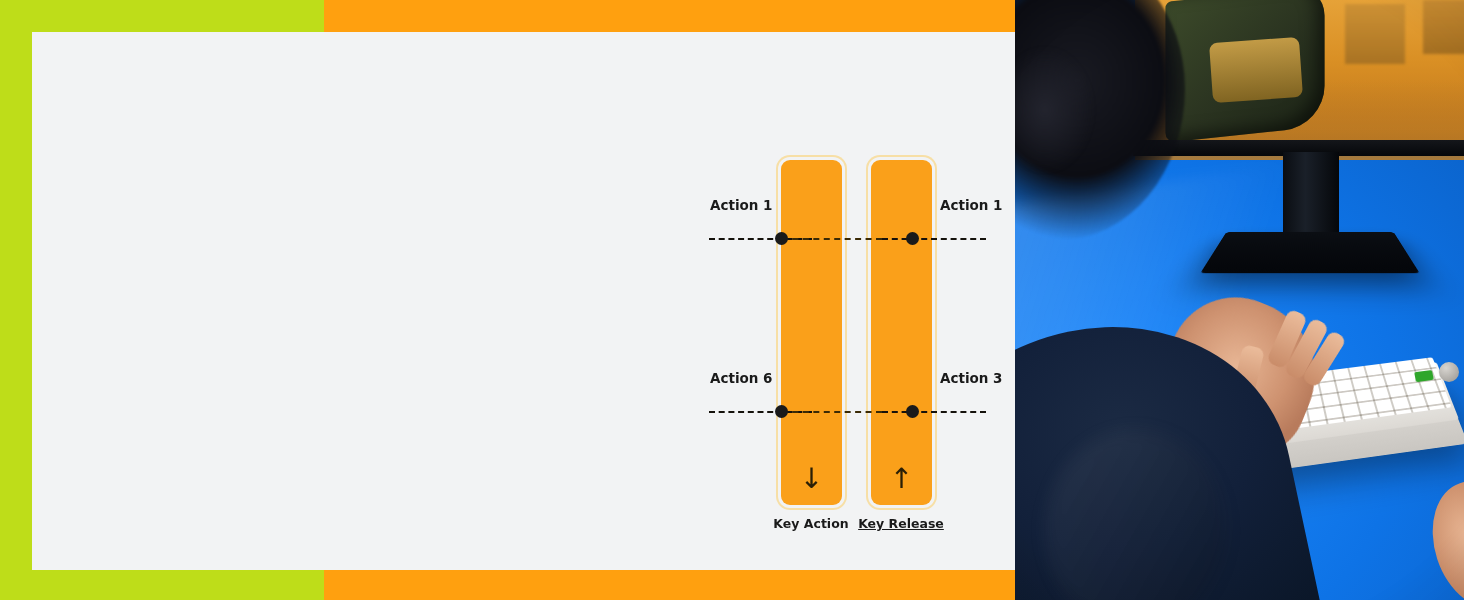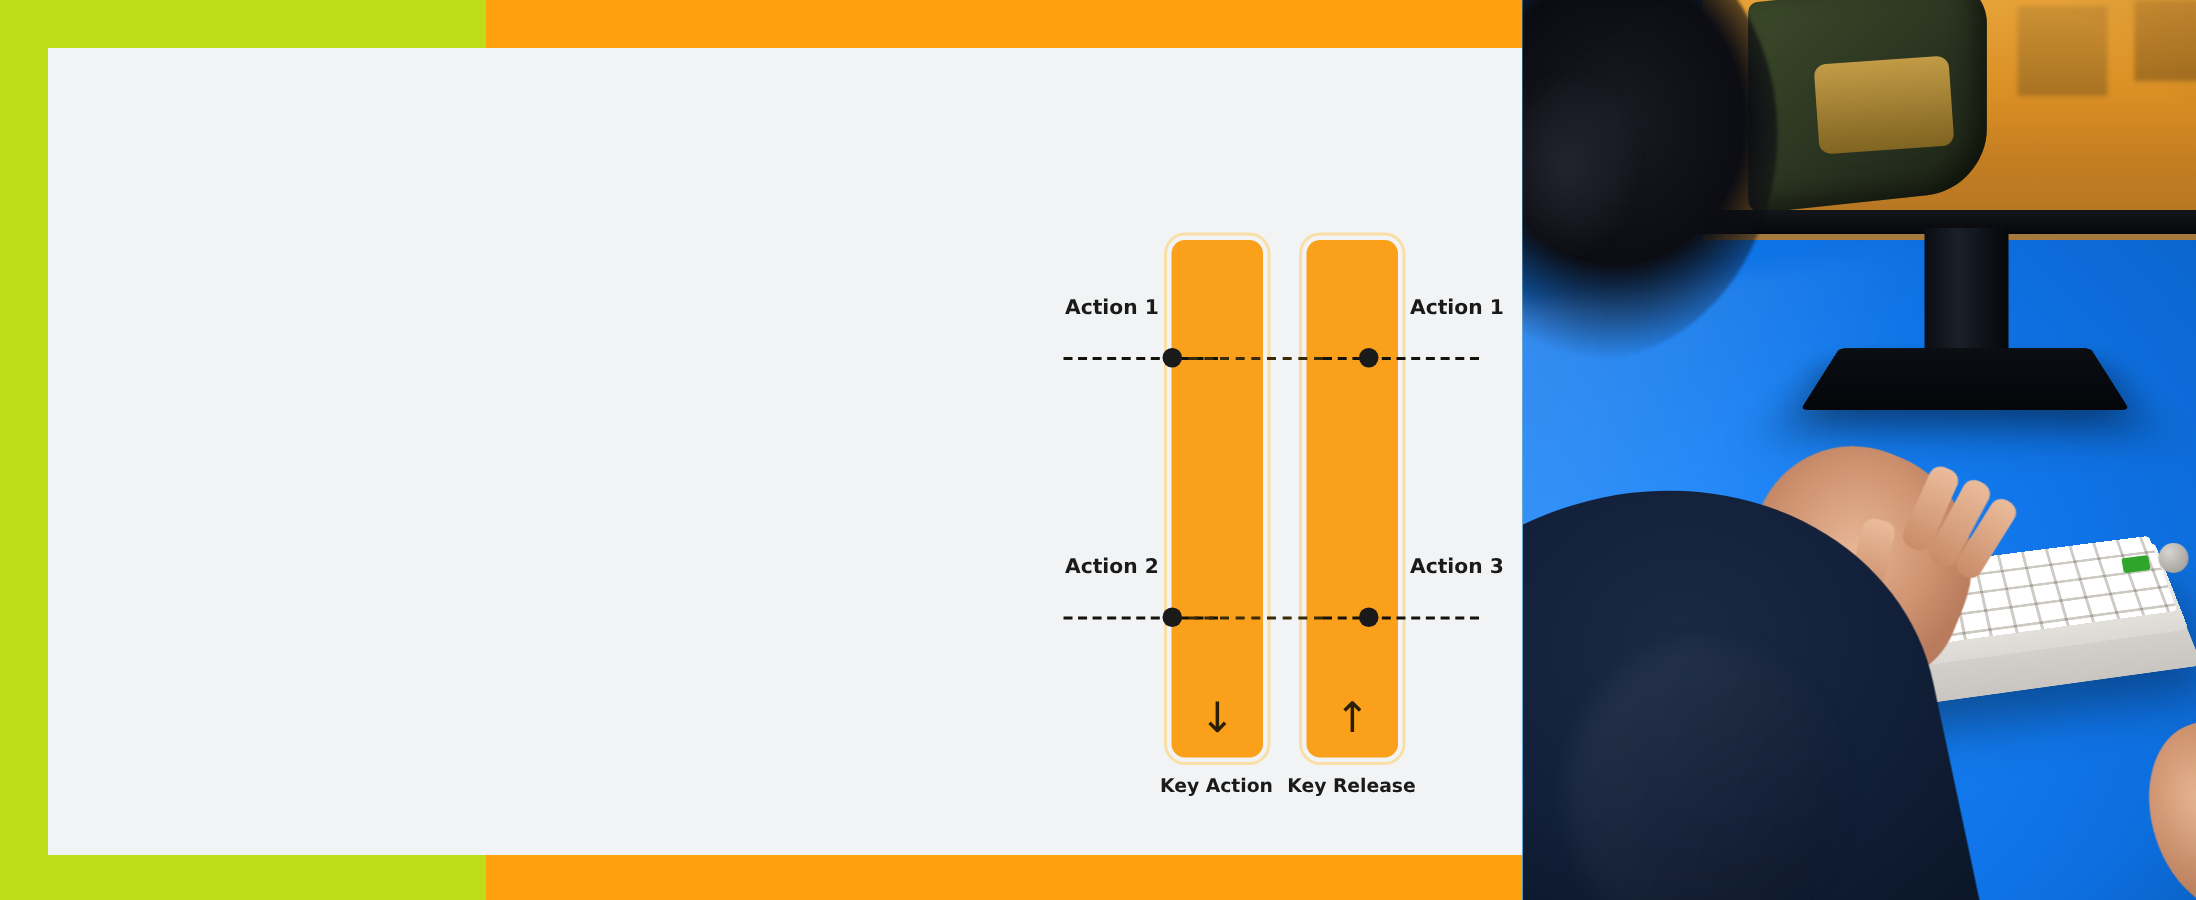--- a/index.html
+++ b/index.html
@@ -105,21 +105,21 @@
     position:absolute;
     top:429px;
     width:110px;
     text-align:center;
     font-size:12.5px;
     font-weight:700;
     color:#1A1A1A;
     font-family:"DejaVu Sans", sans-serif;
   }
   .bar-caption.press   { left:79px; }
-  .bar-caption.release { left:169px; }
+  .bar-caption.release { left:169px;text-decoration:underline; }
 
   
   .action-row {
     position:absolute;
     left:0; width:340px; height:0;
   }
   .action-row.r1 { top:151px; }
   .action-row.r2 { top:324px; }
 
   .dash-seg {
@@ -366,21 +366,21 @@
           <div class="action-label l1">Action 1</div>
           <div class="action-label l4">Action 1</div>
         </div>
 
         <div class="action-row r2">
           <div class="dash-seg seg-a"></div>
           <div class="dash-seg seg-b"></div>
           <div class="dash-seg seg-c"></div>
           <div class="dot left"></div>
           <div class="dot right"></div>
-          <div class="action-label l2">Action 2</div>
+          <div class="action-label l2">Action 6</div>
           <div class="action-label l3">Action 3</div>
         </div>
 
       </div>
     </div>
   </div>
 
   <div id="photo">
     <div class="ph mat"></div>
     <div class="ph mat-sheen"></div>

